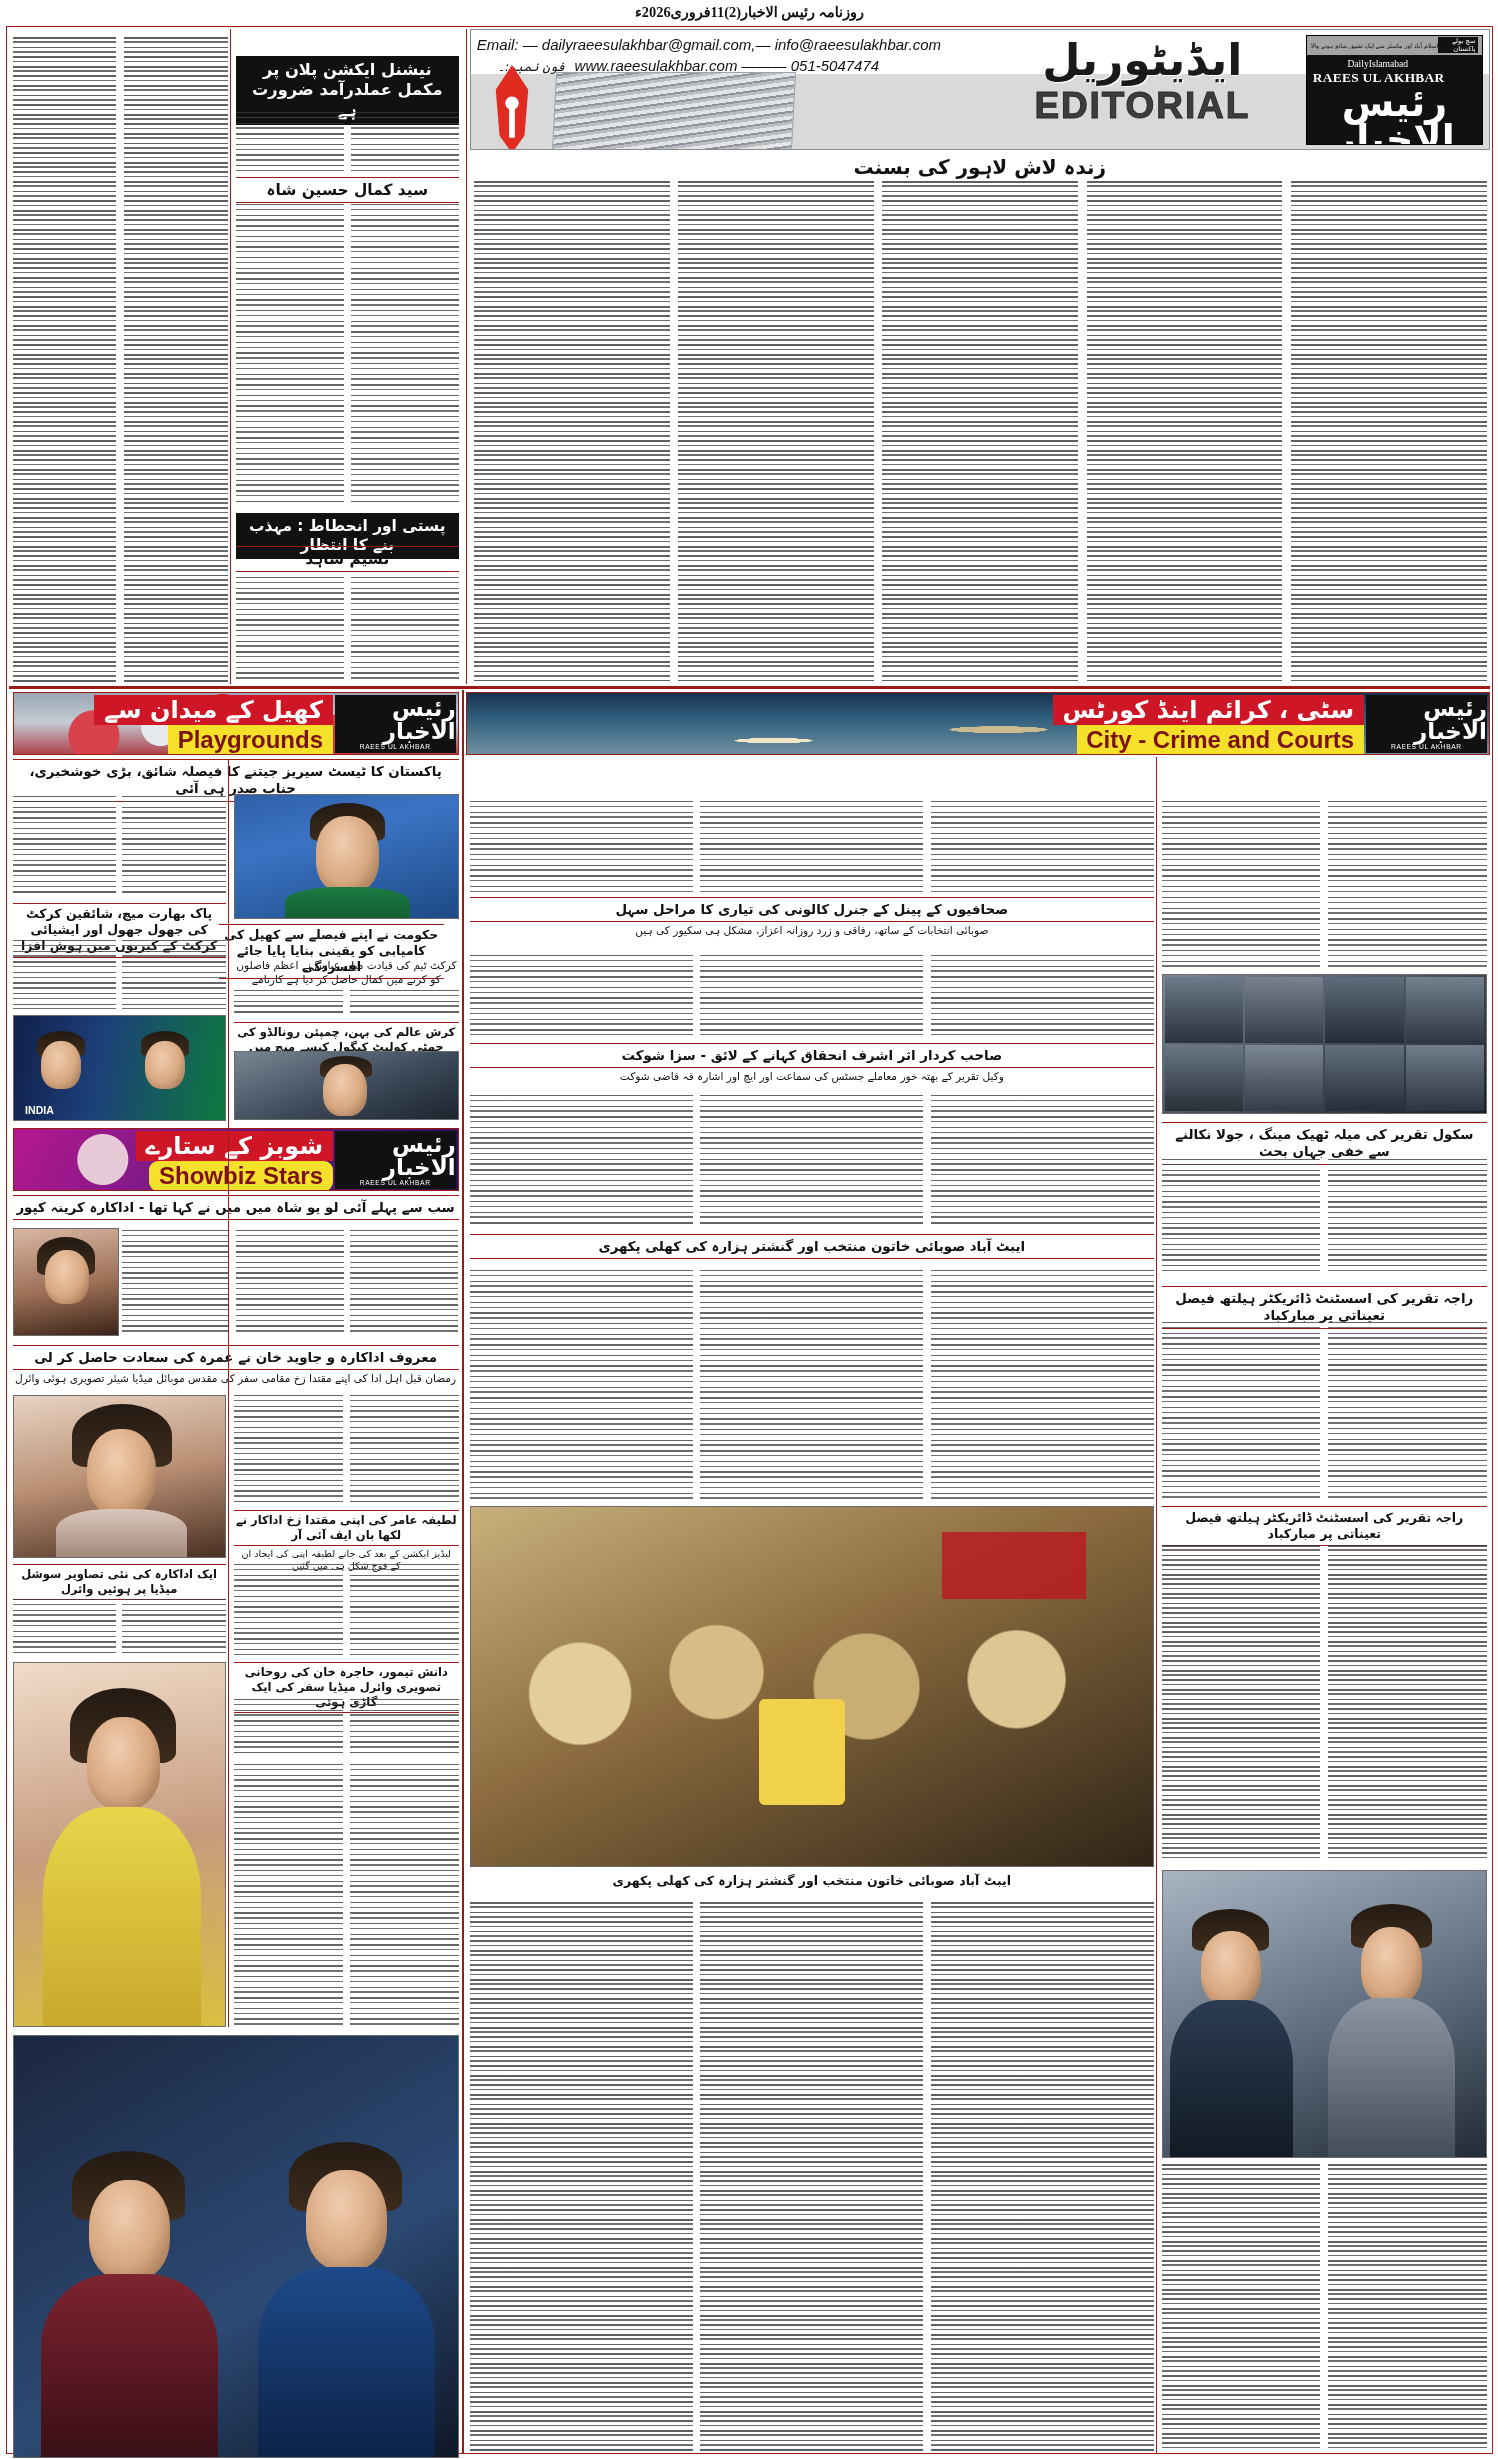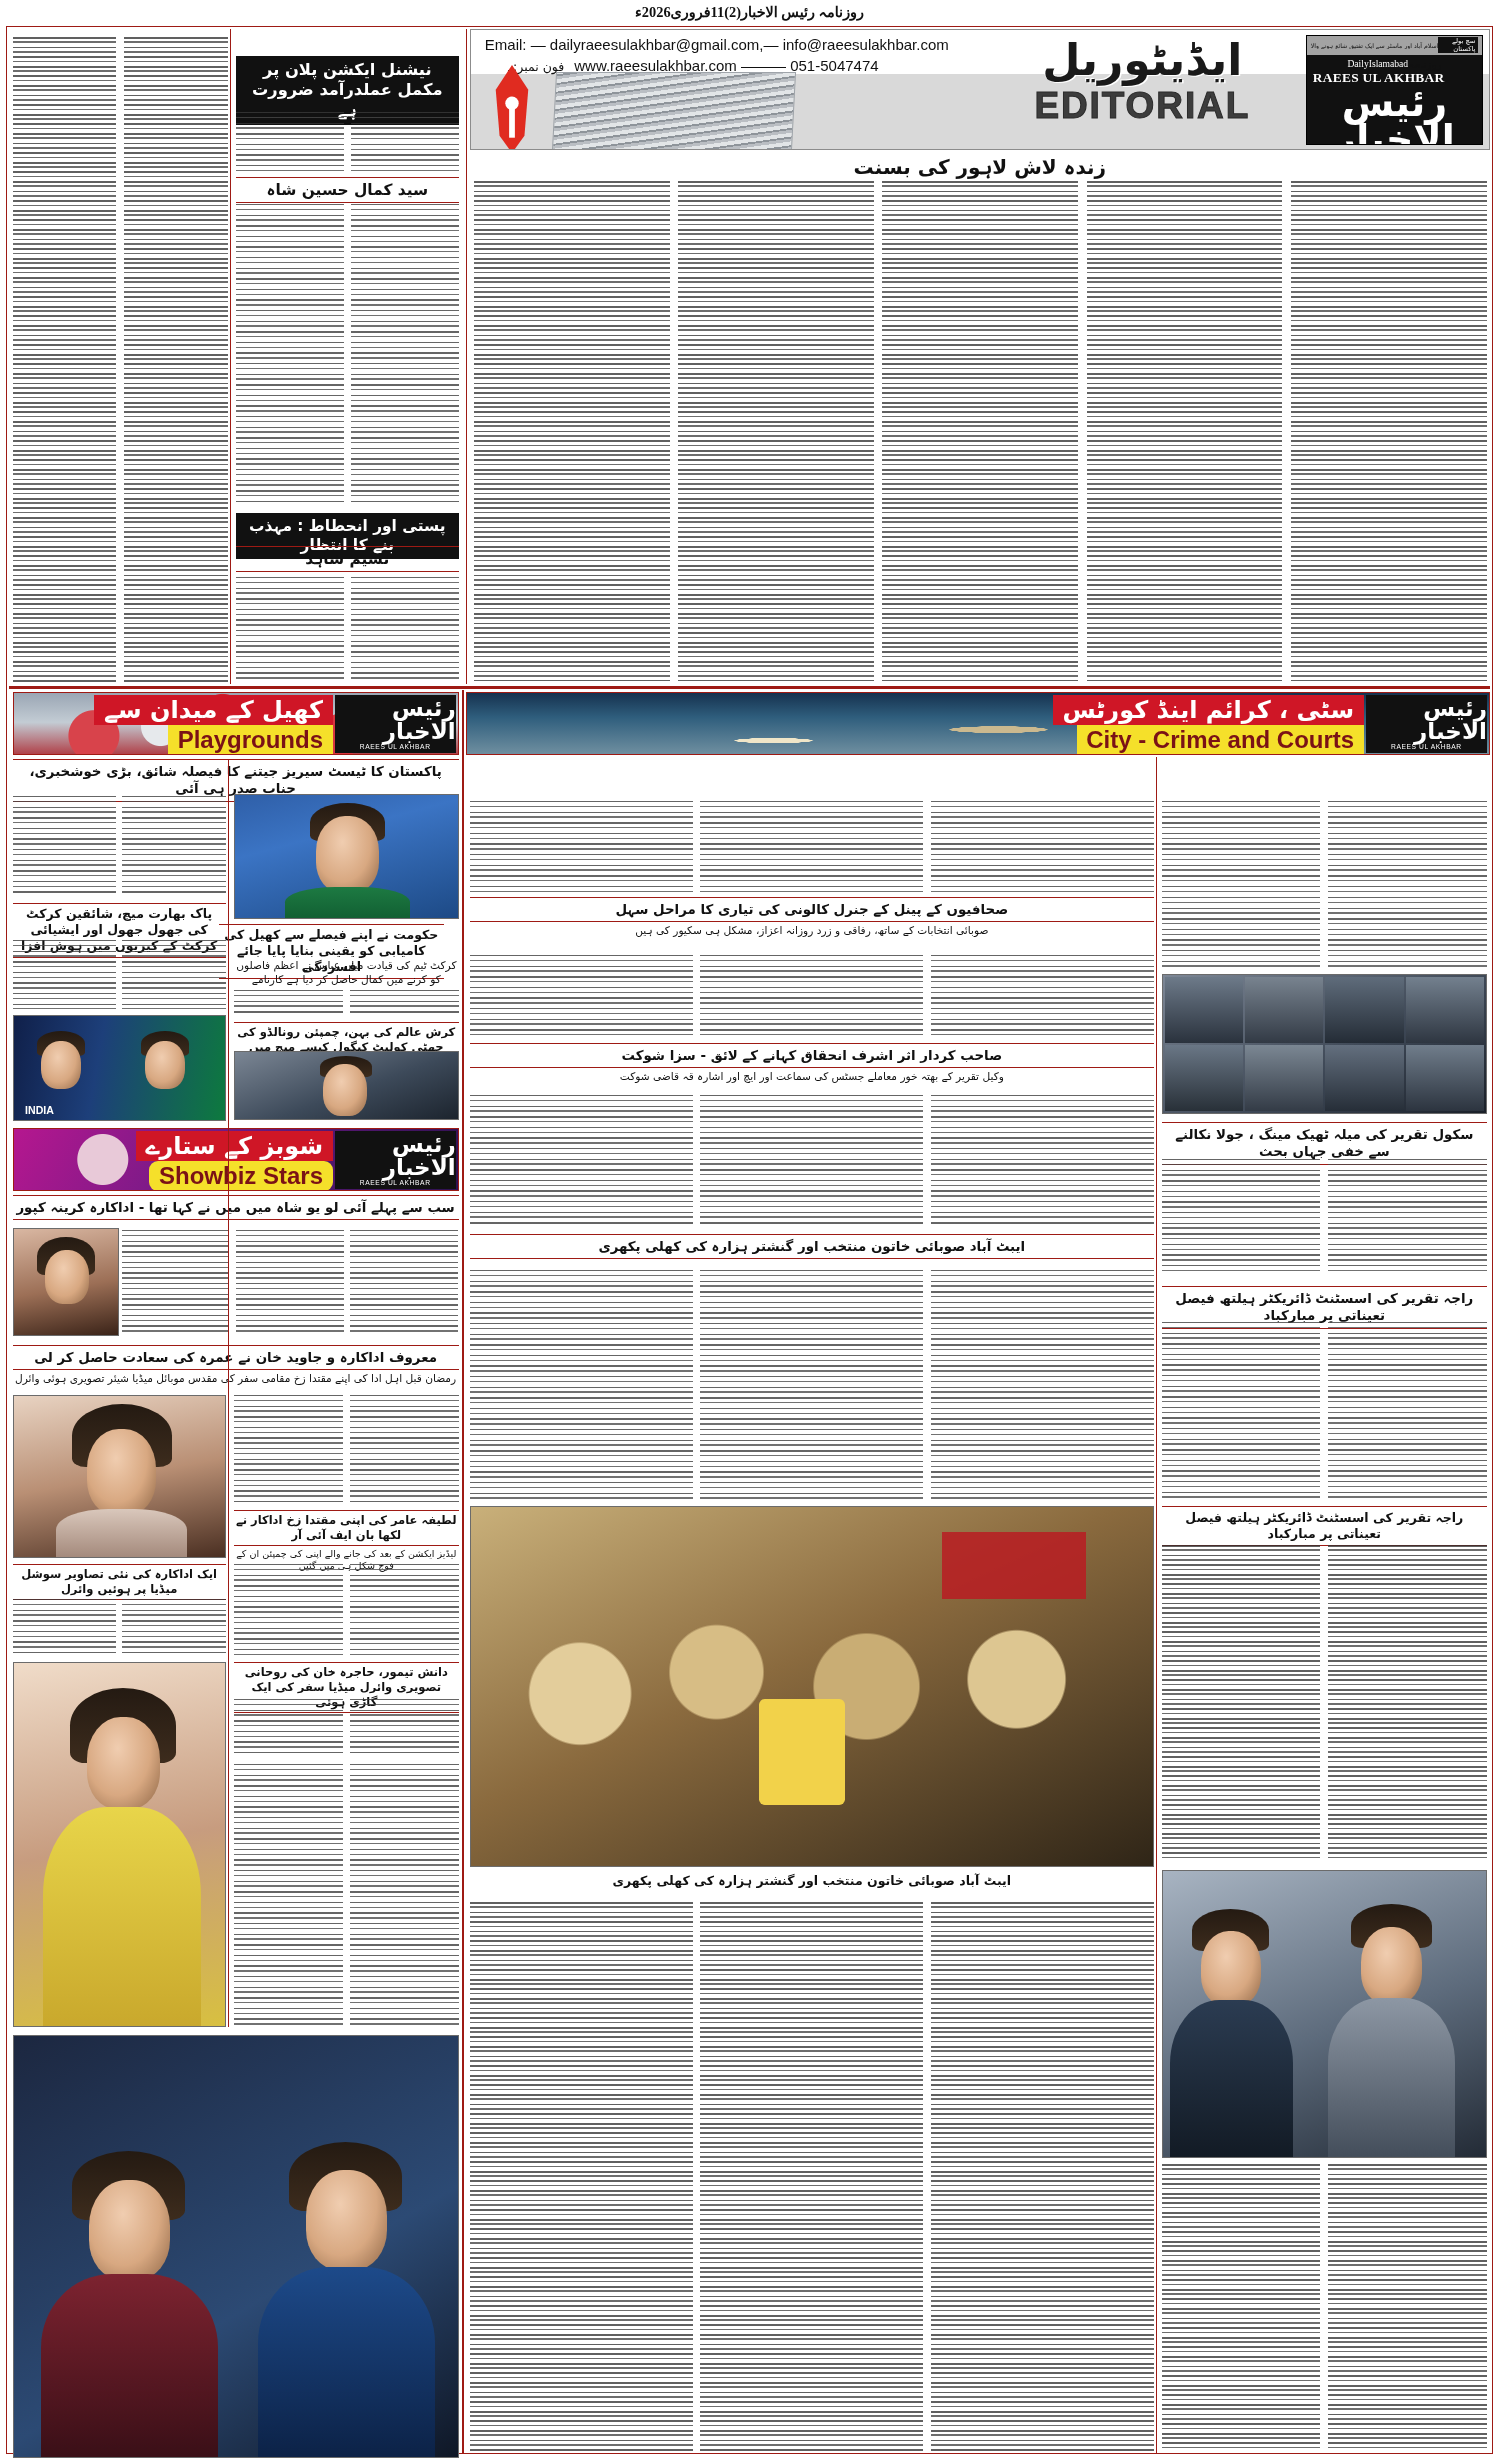--- a/index.html
+++ b/index.html
@@ -55,23 +55,24 @@
   }
   .hl-rule { border-top:1px solid #9e1a14; border-bottom:1px solid #9e1a14; }
 
   
   .masthead {
     position:absolute; left:463px; top:1.9px; width:1020px; height:121px;
     border:1px solid #8c8c8c; background:#d9d9d9; overflow:hidden;
   }
   .mast-white { position:absolute; left:0; top:0; width:100%; height:44px; background:#fff; }
   .mast-mail {
-    position:absolute; left:14px; top:3.8px; width:615px;
+    position:absolute; left:6px; top:3.8px; width:615px;
     font-family:"Liberation Sans", sans-serif; font-size:15px; color:#111;
     line-height:1.45;
+    font-style:italic;
   }
   .mast-mail .r2 { direction:rtl; text-align:left; padding-left:21px; }
   .pen {
     position:absolute; left:15.4px; top:35px; width:52px; height:88px;
   }
   .papers {
     position:absolute; left:83px; top:42px; width:240px; height:79px;
     background:
       repeating-linear-gradient(-8deg, #b9bdc2 0 2.9px, #8b9197 2.9px 4.8px, #e3e6e8 4.8px 8.6px);
     border:1px solid #9aa0a6;
@@ -453,21 +454,21 @@
       <div class="txtblk" style="flex:1;height:108px"></div>
     </div>
     <div class="photo-box ph-actress2" style="position:absolute; left:5.8px; top:1368px; width:213px; height:163px;">
       <div class="hair" style="left:58px; top:7.7px; width:100px; height:63px;"></div>
       <div class="face" style="left:73px; top:33px; width:69px; height:86px;"></div>
       <div class="body-sh" style="left:42px; top:113px; width:131px; height:52px; background:linear-gradient(#d9c7bb,#a08577);"></div>
     </div>
 
     <div style="position:absolute; left:227px; top:1483px; width:225px;">
       <div class="hl-plain hl-rule" style="font-size:11.5px; padding:1.9px;">لطیفہ عامر کی اپنی مقتدا زخ اداکار نے لکھا بان ایف آئی آر</div>
-      <div class="hl-plain" style="font-size:9.6px; padding:1.9px; font-weight:400;">لیڈیز ایکشن کے بعد کی جانے والے اپنی کی چمپئن ان کے فوج شکل ہی میں گئیں</div>
+      <div class="hl-plain" style="font-size:9.6px; padding:1.9px; font-weight:400;">لیڈیز ایکشن کے بعد کی جانے لطیفہ اپنی کی ایجاد ان کے فوج شکل ہی میں گئیں</div>
     </div>
     <div style="position:absolute; left:227px; top:1537px; width:225px; height:92px; display:flex; gap:6.7px;">
       <div class="txtblk" style="flex:1;height:92px"></div>
       <div class="txtblk" style="flex:1;height:92px"></div>
     </div>
 
     <div style="position:absolute; left:5.8px; top:1537px; width:213px;">
       <div class="hl-plain hl-rule" style="font-size:11.5px; padding:1.9px;">ایک اداکارہ کی نئی تصاویر سوشل میڈیا پر ہوئیں وائرل</div>
     </div>
     <div style="position:absolute; left:5.8px; top:1572px; width:213px; height:58px; display:flex; gap:6.7px;">

